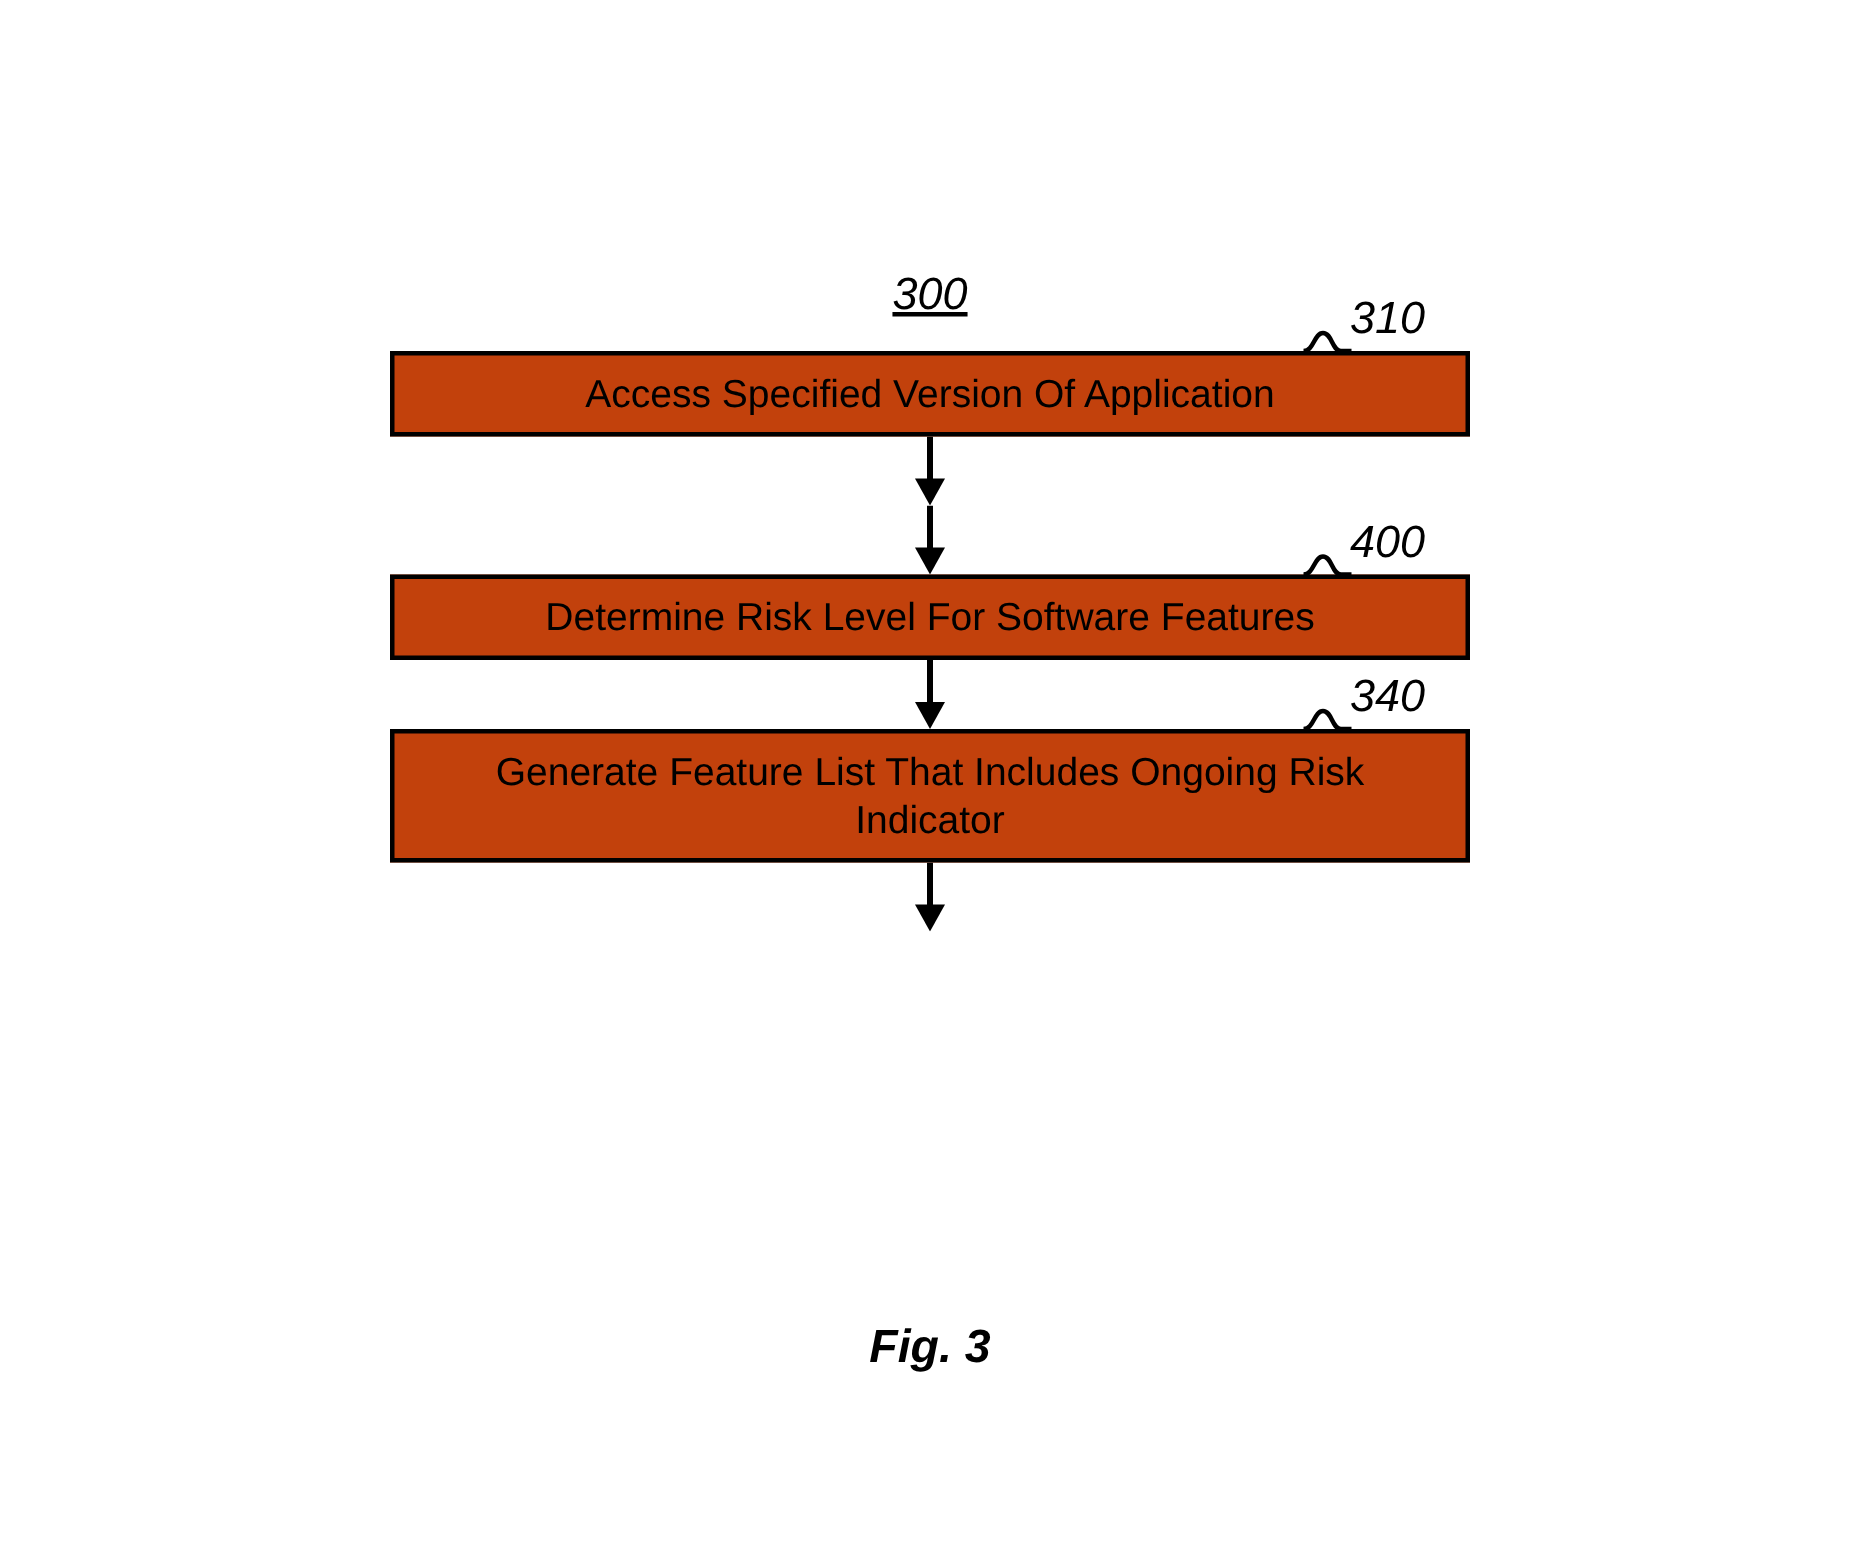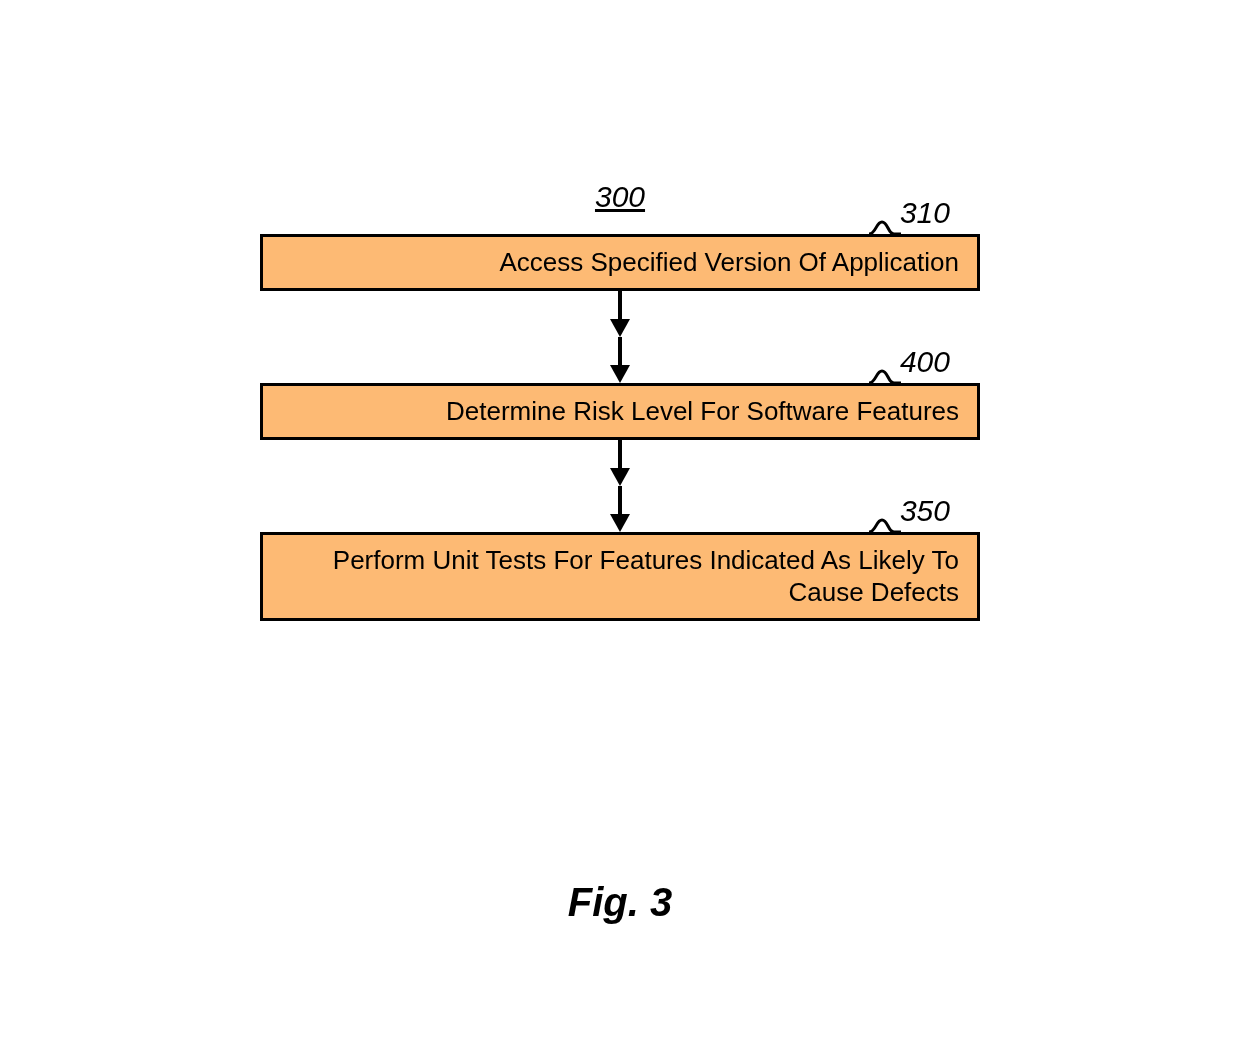--- a/index.html
+++ b/index.html
@@ -23,30 +23,29 @@
   }
   .diagram-number {
     font-style: italic;
     font-size: 30px;
     text-decoration: underline;
     margin-bottom: 20px;
   }
   .step {
     position: relative;
     margin: 0 auto;
-    text-align: right;
   }
   .box {
     border: 3px solid #000;
     width: 720px;
     box-sizing: border-box;
     padding: 10px 18px;
     font-size: 26px;
     line-height: 1.2;
-    background: #fdba74;
+    background: #c2410c;
   }
   .ref {
     position: absolute;
     right: 30px;
     top: -38px;
     font-style: italic;
     font-size: 30px;
   }
   .ref svg {
     position: absolute;
@@ -65,21 +64,21 @@
   }
   .caption {
     position: absolute;
     left: 0;
     width: 1240px;
     top: 880px;
     text-align: center;
     font-family: Arial, Helvetica, sans-serif;
     font-weight: bold;
     font-style: italic;
-    font-size: 40px;
+    font-size: 31px;
   }
 </style>
 </head>
 <body>
 
 <div class="page">
 
   <div class="flow">
 
     <div class="diagram-number">300</div>
@@ -119,35 +118,35 @@
       <div class="box">Determine Risk Level For Software Features</div>
     </div>
 
     <div class="arrow">
       <svg width="24" height="46" viewBox="0 0 24 46">
         <line x1="12" y1="0" x2="12" y2="30" stroke="#000" stroke-width="4"></line>
         <polygon points="2,28 22,28 12,46" fill="#000"></polygon>
       </svg>
     </div>
 
+    <div class="step">
+      <div class="ref">
+        <svg width="34" height="24" viewBox="0 0 34 24">
+          <path d="M1 22 C 8 22, 8 10, 14 10 C 20 10, 20 22, 26 22 L33 22" fill="none" stroke="#000" stroke-width="3"></path>
+        </svg>
+        <span>340</span>
+      </div>
+      <div class="box">Generate Feature List That Includes Ongoing Risk Indicator</div>
+    </div>
 
     <div class="arrow">
       <svg width="24" height="46" viewBox="0 0 24 46">
         <line x1="12" y1="0" x2="12" y2="30" stroke="#000" stroke-width="4"></line>
         <polygon points="2,28 22,28 12,46" fill="#000"></polygon>
       </svg>
     </div>
 
-    <div class="step">
-      <div class="ref">
-        <svg width="34" height="24" viewBox="0 0 34 24">
-          <path d="M1 22 C 8 22, 8 10, 14 10 C 20 10, 20 22, 26 22 L33 22" fill="none" stroke="#000" stroke-width="3"></path>
-        </svg>
-        <span>350</span>
-      </div>
-      <div class="box">Perform Unit Tests For Features Indicated As Likely To Cause Defects</div>
-    </div>
 
   </div>
 
   <div class="caption">Fig. 3</div>
 
 </div>
 
 </body></html>

